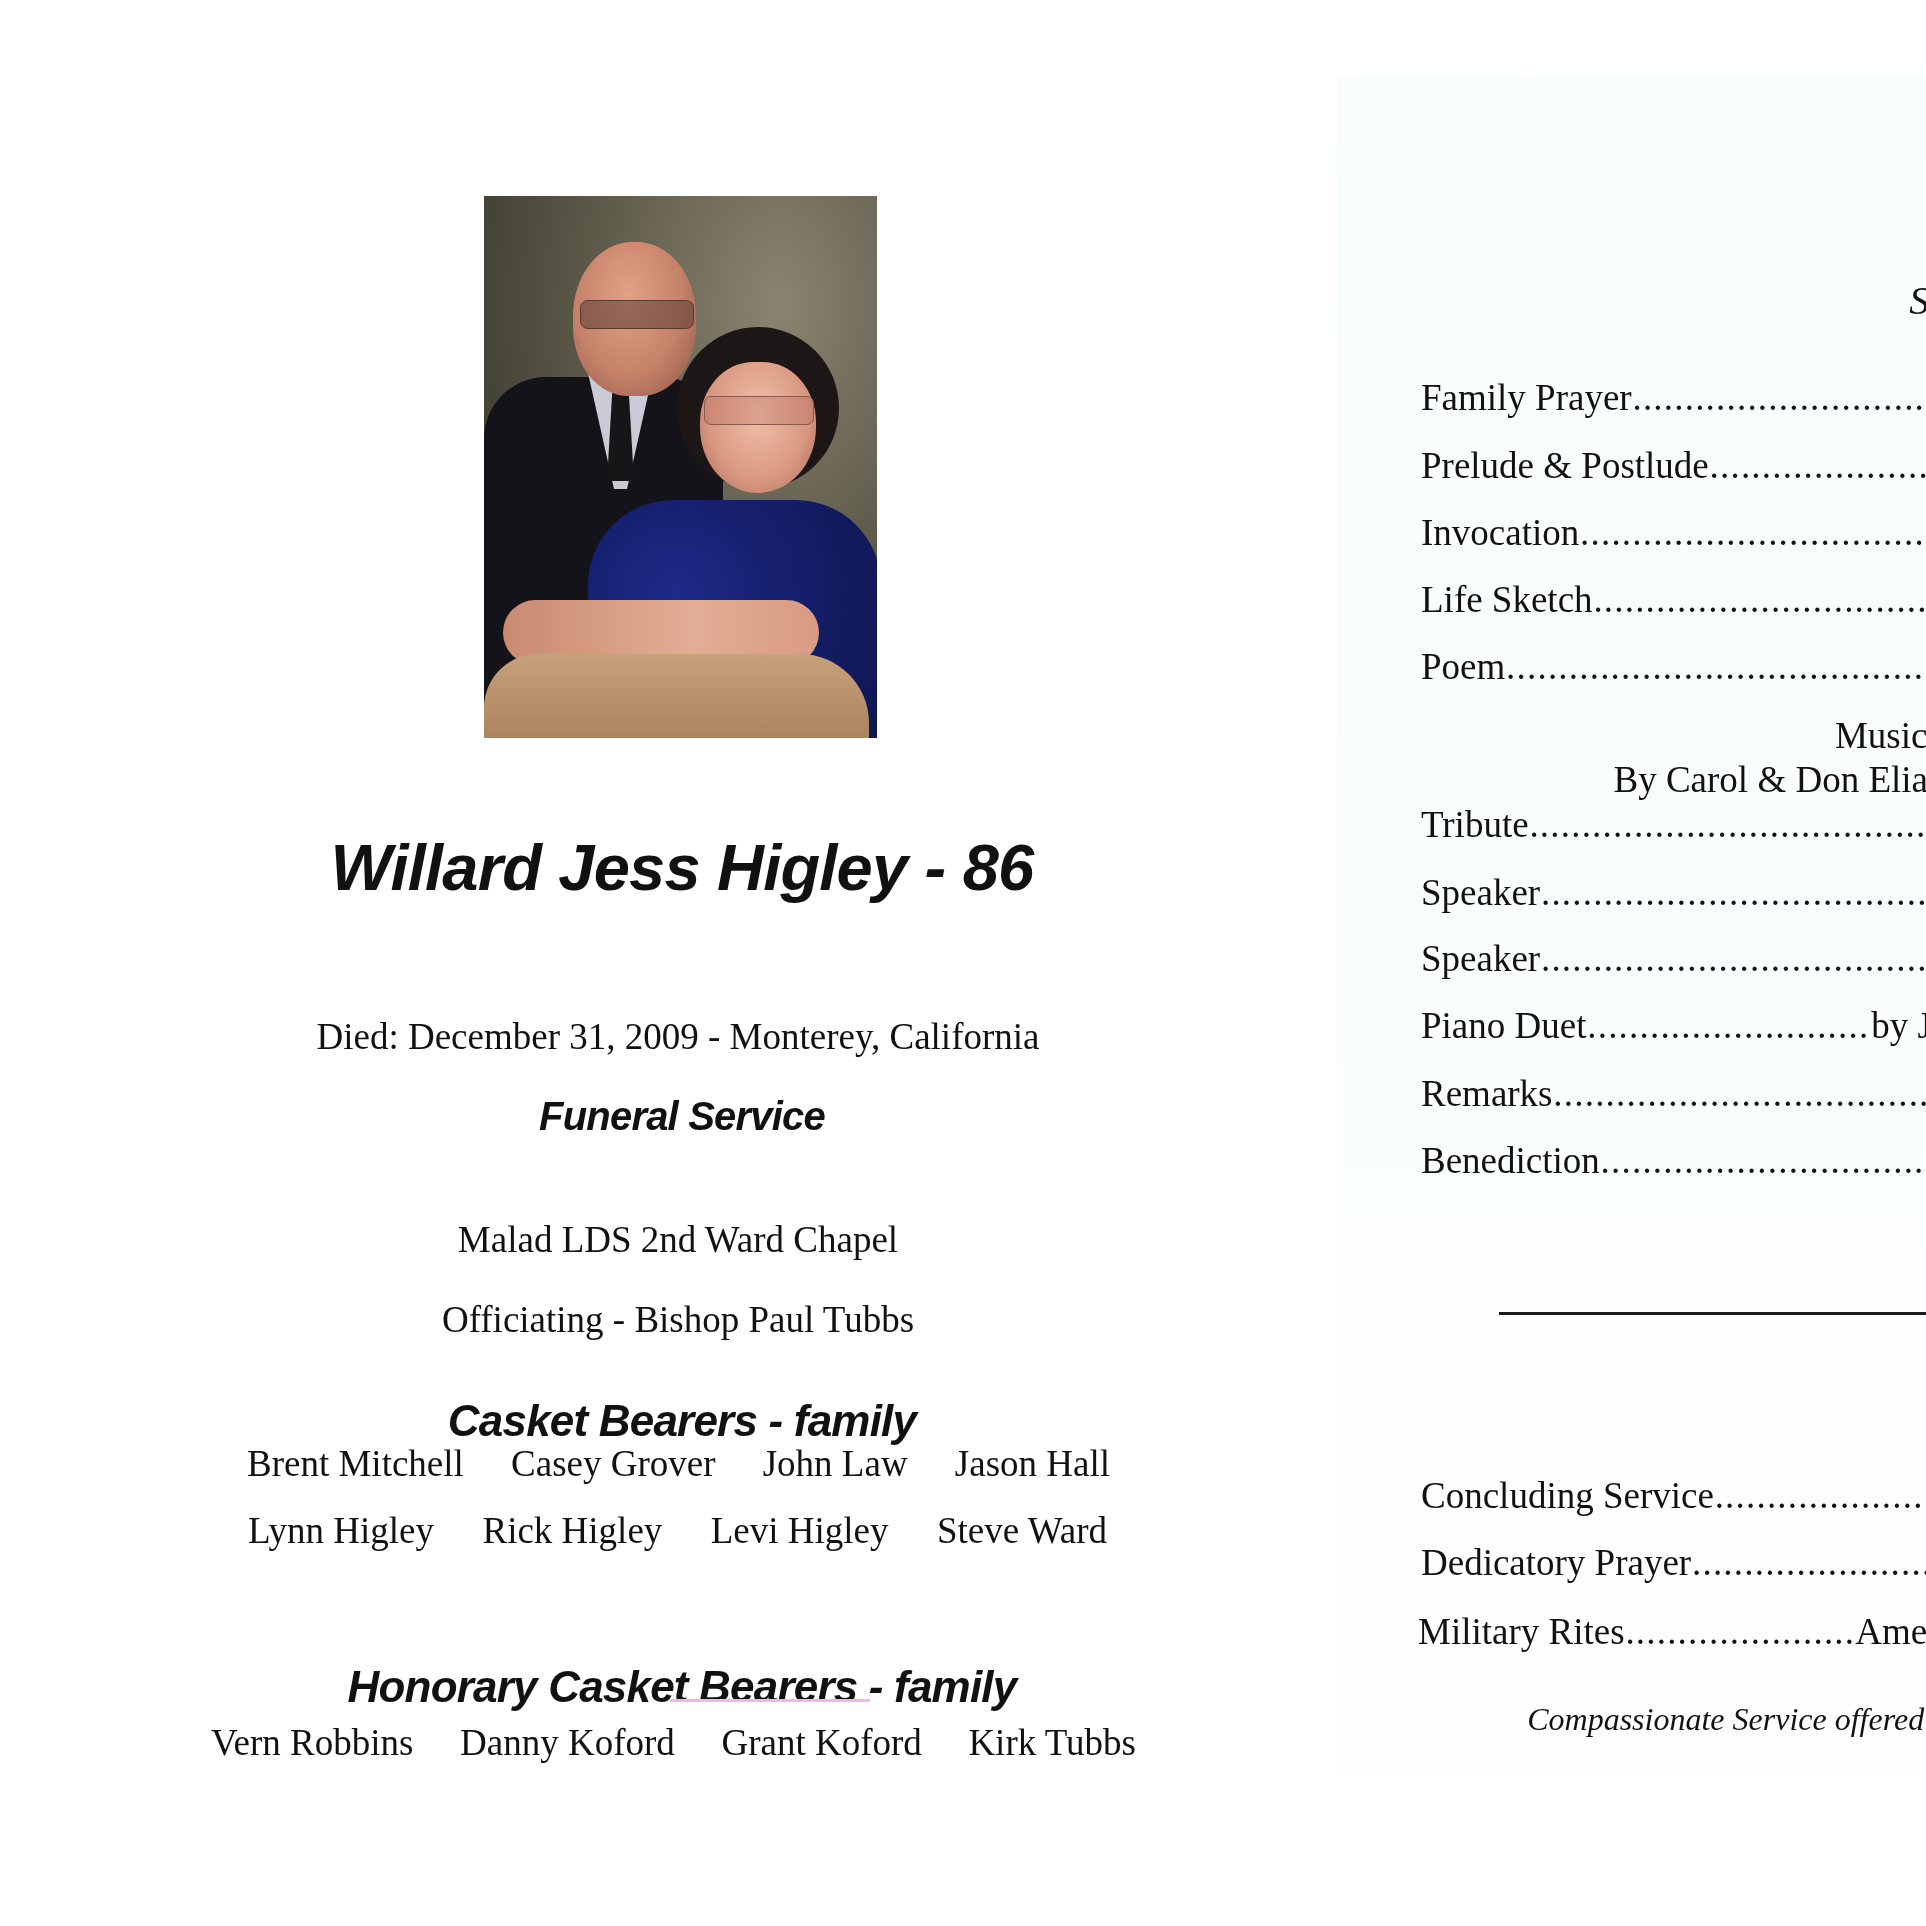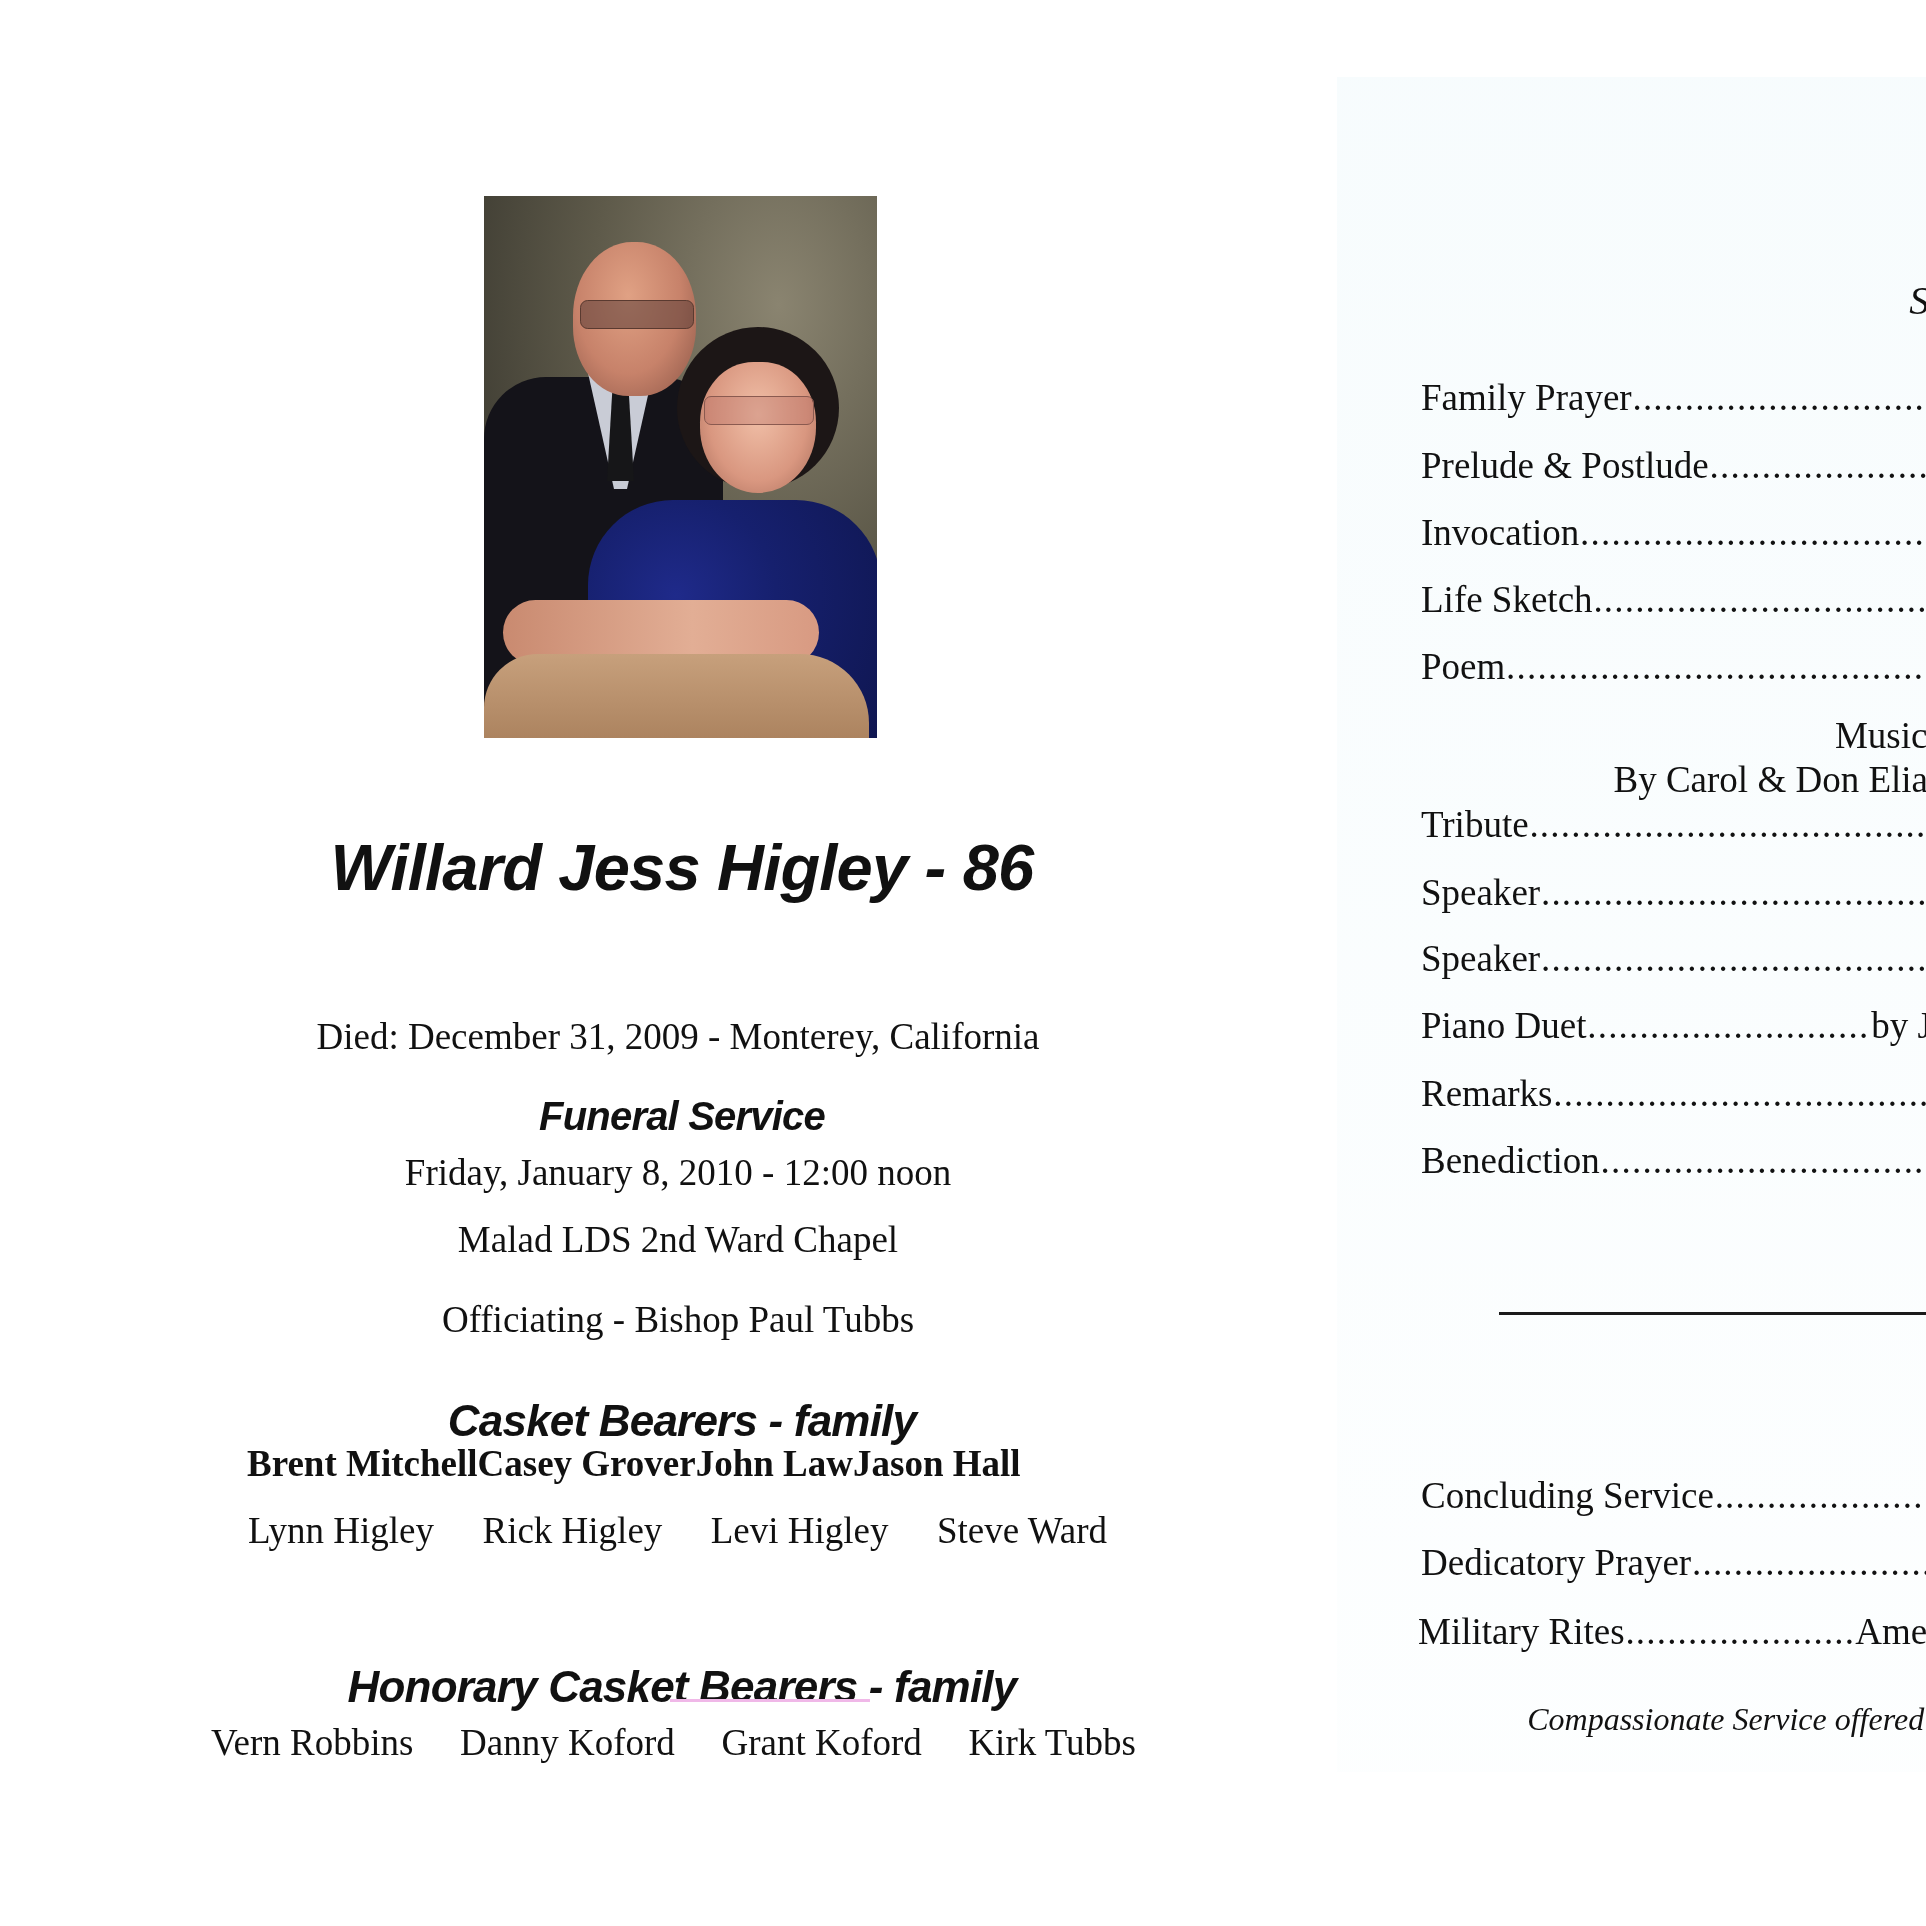--- a/index.html
+++ b/index.html
@@ -120,29 +120,28 @@
     <div class="couch"></div>
   </div>
 
   <div class="center script" style="left:0; width:1364px; top:786px; font-size:65px;">Willard Jess Higley - 86</div>
 
 
   <div class="center txt" style="left:0; width:1356px; top:984px;margin-top:34px;">Died: December 31, 2009 - Monterey, California</div>
 
   <div class="center script" style="left:0; width:1364px; top:1050px; font-size:40px;">Funeral Service</div>
 
-  <div class="center txt" style="left:0; width:1356px; top:1154px;">Friday, January 8, 2010 - 12:00 noon</div>
 
   <div class="center txt" style="left:0; width:1356px; top:1221px;">Malad LDS 2nd Ward Chapel</div>
 
   <div class="center txt" style="left:0; width:1356px; top:1289px;margin-top:12px;">Officiating - Bishop Paul Tubbs</div>
 
   <div class="center script" style="left:0; width:1364px; top:1352px; font-size:44px;">Casket Bearers - family</div>
 
-  <div class="center txt" style="left:247px; width:863px; top:1445px; display:flex; justify-content:flex-start;font-weight:bold;">
+  <div class="center txt" style="left:247px; width:863px; top:1445px; display:flex; justify-content:space-between;">
     <span>Brent Mitchell</span>
     <span>Casey Grover</span>
     <span>John Law</span>
     <span>Jason Hall</span>
   </div>
 
   <div class="center txt" style="left:248px; width:859px; top:1512px; display:flex; justify-content:space-between;">
     <span>Lynn Higley</span>
     <span>Rick Higley</span>
     <span>Levi Higley</span>

